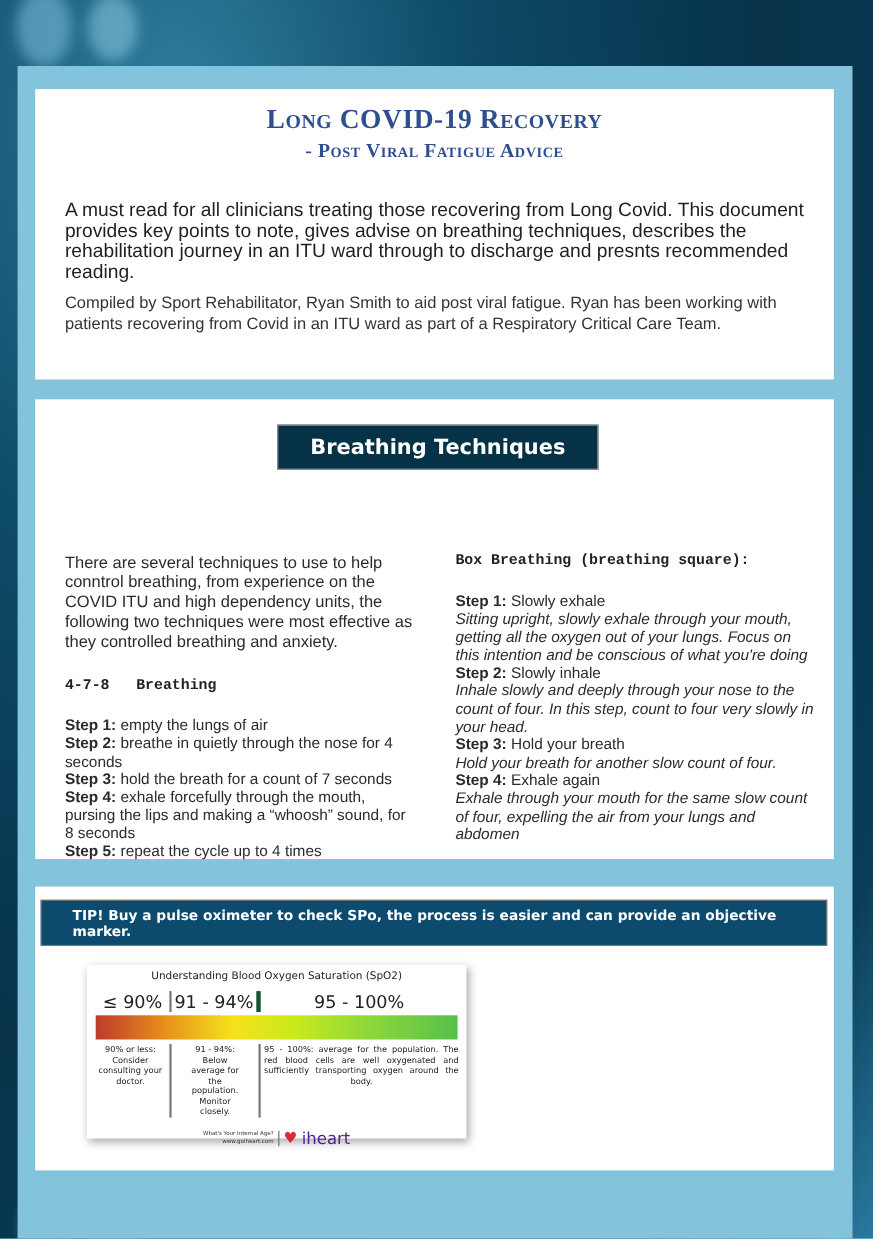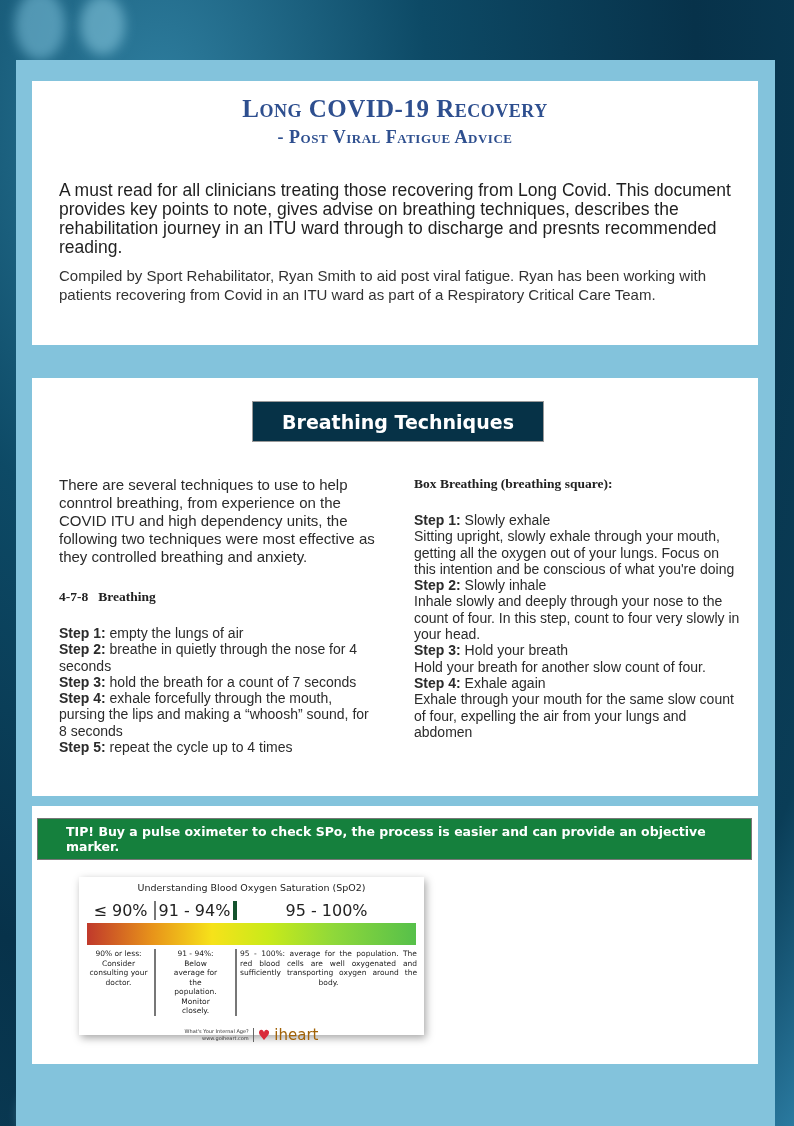--- a/index.html
+++ b/index.html
@@ -9,51 +9,51 @@
     font-family: "Liberation Sans", sans-serif;
     background: radial-gradient(ellipse at 20% 10%, #2f7fa0 0%, #0d4a66 30%, #07324a 60%, #0a3d57 85%, #2a7aa0 100%);
   }
   .bg-blob { position: absolute; border-radius: 50%; filter: blur(6px); opacity: .55; }
   .outer-panel {
     position: absolute; left: 16px; top: 60px; width: 759px; height: 1077px;
     background: #83c3dc;
   }
   .card { position: absolute; left: 16px; width: 726px; background: #ffffff; }
   .card1 { top: 21px; height: 264px; }
-  .card2 { top: 318px; height: 418px; }
+  .card2 { top: 303px; height: 418px; }
   .card3 { top: 746px; height: 258px; }
 
   .title {
     text-align: center; color: #2e4f8f; font-family: "Liberation Serif", serif;
     font-weight: bold; font-variant: small-caps; letter-spacing: .5px;
   }
   .title .main { font-size: 25px; margin-top: 14px; display: block; }
   .title .sub { font-size: 18px; margin-top: 4px; display: block; }
   .intro { position: absolute; left: 27px; top: 100px; width: 680px; color: #1f1f1f; }
   .intro .p1 { font-size: 17.5px; line-height: 19px; }
   .intro .p2 { font-size: 15px; line-height: 19px; margin-top: 9px; color: #333; }
 
   .section-banner {
     position: absolute; left: 220px; top: 23px; width: 292px; height: 41px;
     background: #063247; color: #fff; border: 1px solid #999;
     font-family: "DejaVu Sans", sans-serif; font-weight: bold; font-size: 19px;
     display: flex; align-items: center; justify-content: center;
   }
-  .col { position: absolute; color: #2b2b2b; }
+  .col { position: absolute; color: #2b2b2b; margin-top: 42px; }
   .col-left { left: 27px; top: 98px; width: 320px; }
   .col-right { left: 382px; top: 98px; width: 330px; }
   .lead { font-size: 15px; line-height: 18px; }
-  .subhead { font-family: Liberation Serif, serif; font-weight: bold; font-size: 13.5px; color: #222; }
+  .subhead { font-family: Liberation Mono, monospace; font-weight: bold; font-size: 13.5px; color: #222; }
   .steps { font-size: 14px; line-height: 16.3px; }
   .steps b { font-weight: bold; }
-  .steps .it { display: block; }
+  .steps .it { font-style: italic; display: block; }
 
   .tip-bar {
     position: absolute; left: 5px; top: 12px; width: 715px; height: 42px;
-    background: #15803d; border: 1px solid #777; color: #fff;
+    background: #0c4a6e; border: 1px solid #777; color: #fff;
     font-family: "DejaVu Sans", sans-serif; font-weight: bold; font-size: 12.5px;
     display: flex; align-items: center; padding-left: 28px;
   }
   .spo2-card {
     position: absolute; left: 47px; top: 71px; width: 345px; height: 158px;
     background: #fff; box-shadow: 2px 3px 8px rgba(0,0,0,.35);
     font-family: "DejaVu Sans", sans-serif;
   }
   .spo2-title { text-align: center; font-weight: normal; font-size: 9.5px; margin-top: 5px; color: #222; }
   .spo2-ranges { display: flex; margin: 8px 8px 0 8px; font-size: 16px; color: #222; }
@@ -64,21 +64,21 @@
     background: linear-gradient(to right, #c0392b 0%, #e8941a 20%, #f6e21a 38%, #c9ea1a 55%, #8fd83a 75%, #56c04a 100%);
   }
   .spo2-desc { display: flex; margin: 4px 4px 0 4px; font-size: 7.5px; line-height: 9.5px; color: #222; }
   .d1 { width: 71px; text-align: center; }
   .d2 { width: 83px; text-align: center; border-left: 2px solid #777; border-right: 2px solid #777; padding: 0 14px; }
   .d3 { flex: 1; text-align: justify; padding: 0 3px; text-align-last: center; }
   .spo2-footer { display: flex; justify-content: center; align-items: center; margin-top: 10px; gap: 4px; }
   .foot-small { font-size: 5px; text-align: right; line-height: 7px; color: #333; }
   .foot-sep { width: 1px; height: 14px; background: #666; }
   .heart { color: #d92b3a; font-size: 14px; }
-  .iheart { font-size: 15px; color: #a16207; }
+  .iheart { font-size: 15px; color: #4c1d95; }
 
   .note-box {
     position: absolute; left: 450px; top: 105px; width: 221px; height: 78px;
     border: 1px solid #ddd; box-shadow: 0 0 3px rgba(0,0,0,.15);
     display: flex; align-items: center; justify-content: center; text-align: center;
     font-family: "DejaVu Sans", sans-serif; font-size: 11.5px; line-height: 18px; color: #222; padding: 0 10px;
   }
 </style>
 </head>
 <body>

